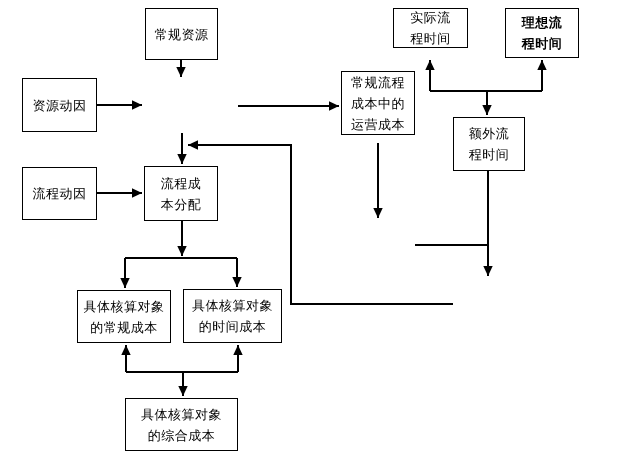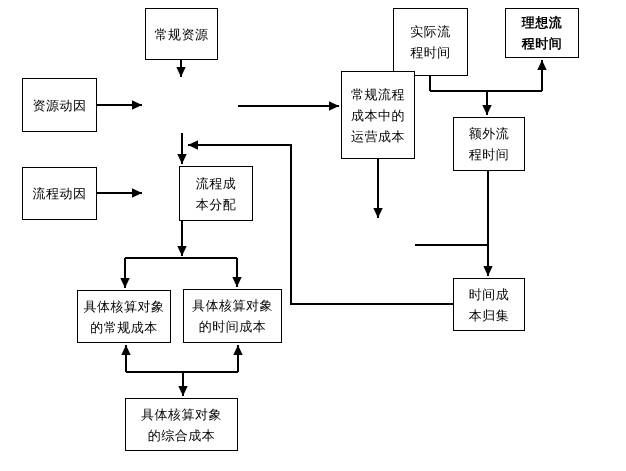--- a/index.html
+++ b/index.html
@@ -36,24 +36,24 @@
     white-space: pre-line;
     font-size: 13px;
     line-height: 21px;
     letter-spacing: 0.5px;
   }
   
   #b-regular-resources        { left:145px; top:8px;   width:73px;  height:52px; }
   #b-resource-driver          { left:22px;  top:78px;  width:75px;  height:54px;text-align:center; }
   #b-regular-process-cost     { left:144px; top:79px;  width:94px;  height:54px; }
   #b-process-driver           { left:22px;  top:167px; width:75px;  height:53px; }
-  #b-process-cost-allocation  { left:144px; top:166px; width:74px;  height:55px;margin-left:35px; }
-  #b-actual-process-time      { left:393px; top:8px;   width:75px;  height:68px; }
+  #b-process-cost-allocation  { left:144px; top:166px; width:74px;  height:55px; }
+  #b-actual-process-time      { left:393px; top:8px;   width:75px;  height:40px; }
   #b-ideal-process-time       { left:505px; top:8px;   width:74px;  height:50px;font-weight:bold; }
-  #b-operating-cost-in-regular{ left:341px; top:71px;  width:74px;  height:88px; }
+  #b-operating-cost-in-regular{ left:341px; top:71px;  width:74px;  height:64px; }
   #b-extra-process-time       { left:453px; top:117px; width:72px;  height:54px; }
   #b-unit-time-operating-cost { left:341px; top:220px; width:74px;  height:70px; }
   #b-time-cost-collection     { left:453px; top:278px; width:72px;  height:53px; }
   #b-object-regular-cost      { left:77px;  top:290px; width:94px;  height:53px; }
   #b-object-time-cost         { left:183px; top:289px; width:99px;  height:54px; }
   #b-object-comprehensive-cost{ left:125px; top:398px; width:113px; height:53px; }
 </style>
 </head>
 <body>
 
@@ -119,22 +119,20 @@
 程时间</div>
 
   <div class="box" id="b-operating-cost-in-regular">常规流程
 成本中的
 运营成本</div>
 
   <div class="box" id="b-extra-process-time">额外流
 程时间</div>
 
 
-  <div class="box" id="b-time-cost-collection">时间成
-本归集</div>
 
   <div class="box" id="b-object-regular-cost">具体核算对象
 的常规成本</div>
 
   <div class="box" id="b-object-time-cost">具体核算对象
 的时间成本</div>
 
   <div class="box" id="b-object-comprehensive-cost">具体核算对象
 的综合成本</div>
 

